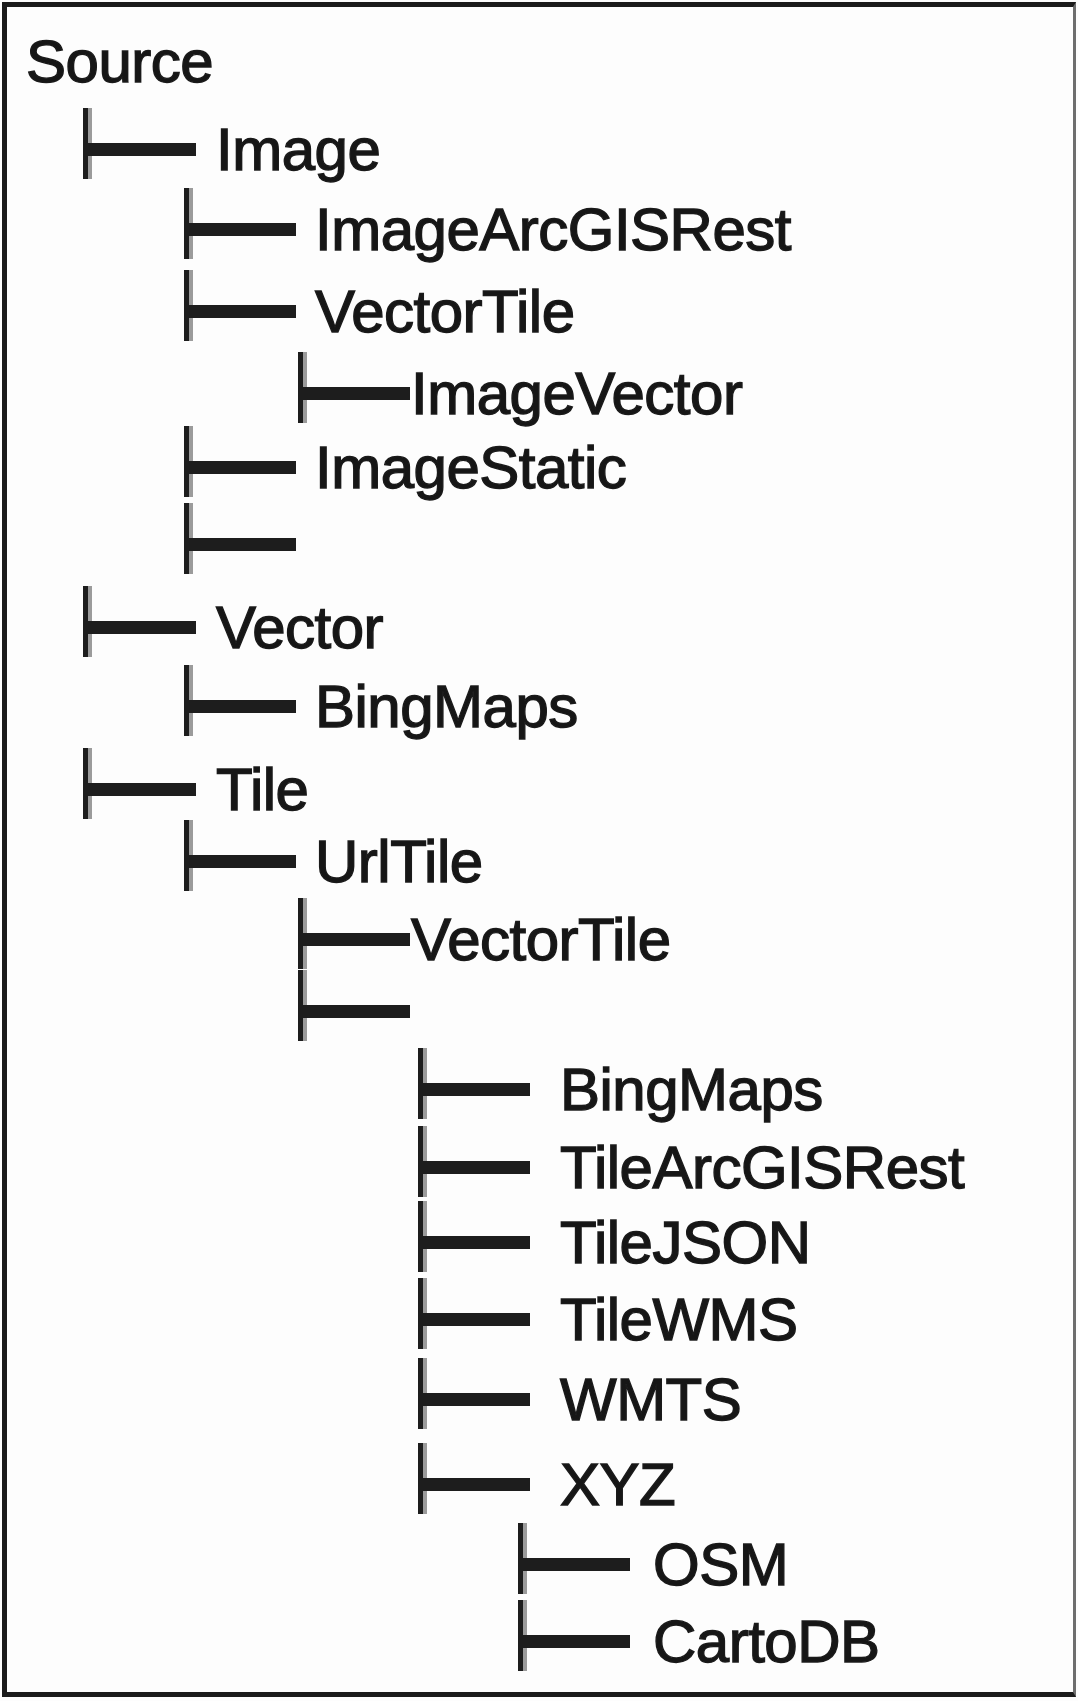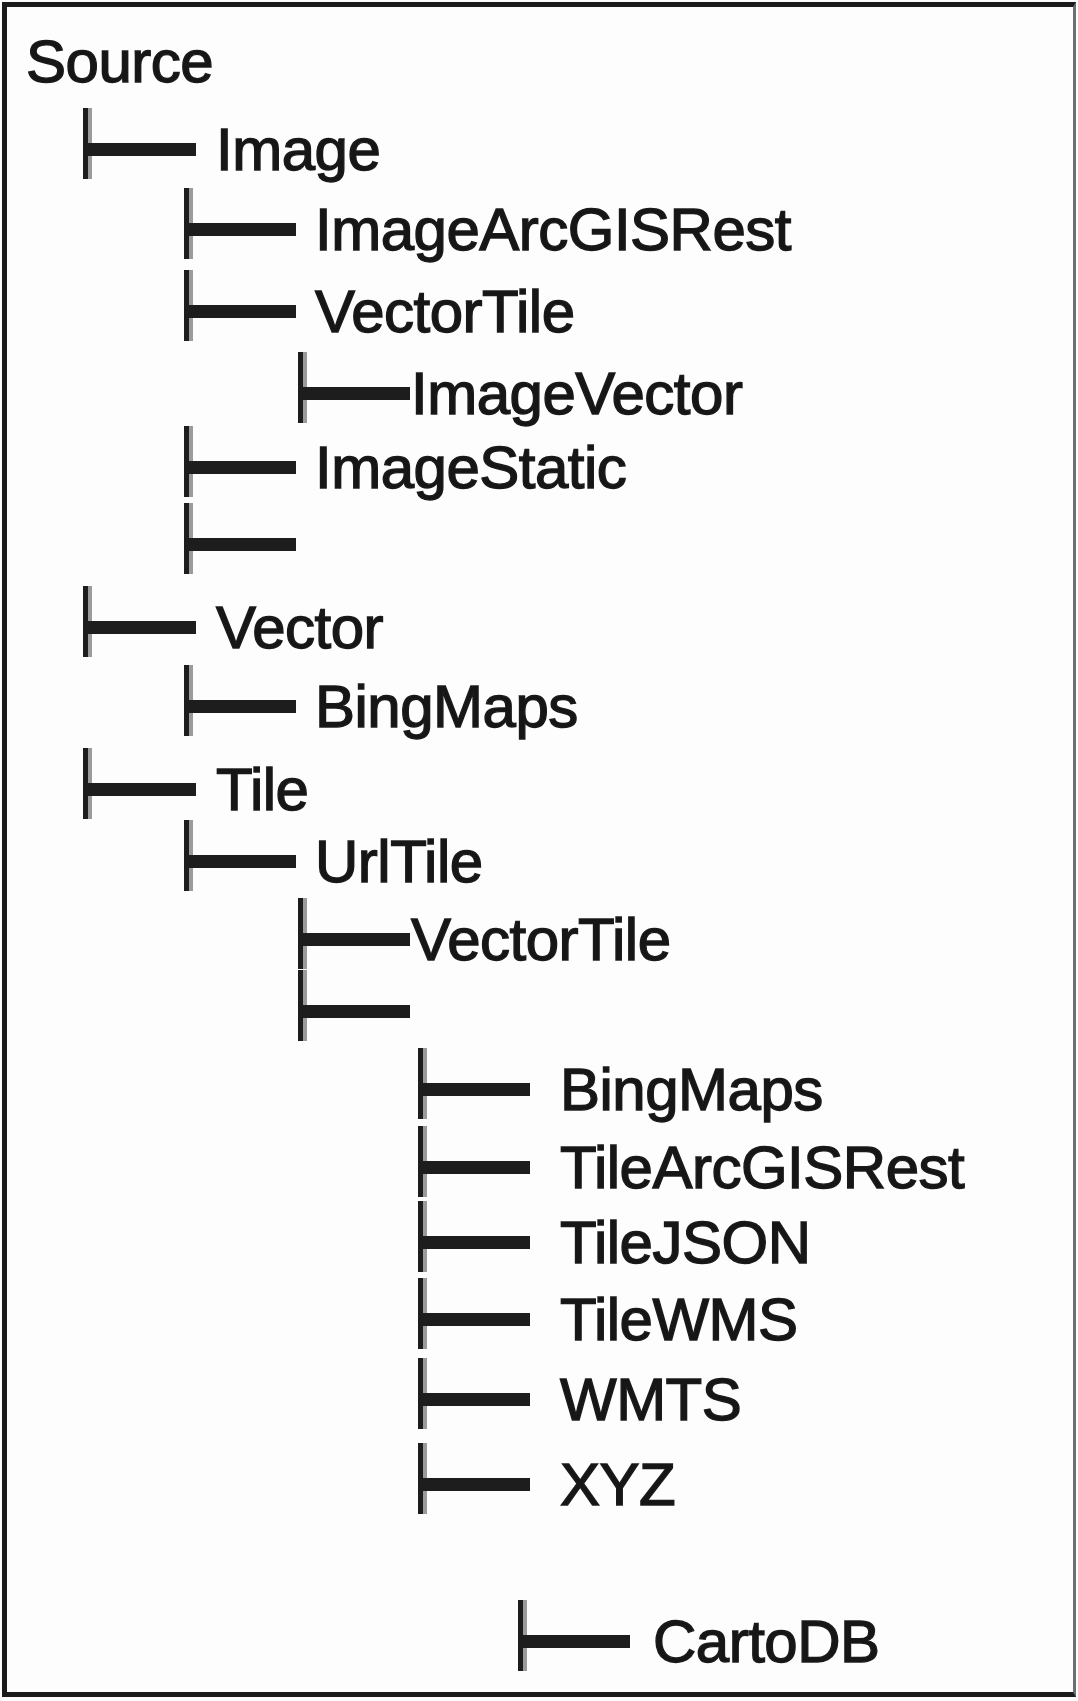--- a/index.html
+++ b/index.html
@@ -192,19 +192,24 @@
     <span class="hbar"></span>
     <span class="label">WMTS</span>
   </div>
 
   <div class="node lvl4" style="top:1446px">
     <span class="vbar"></span>
     <span class="hbar"></span>
     <span class="label">XYZ</span>
   </div>
 
+  <div class="node lvl5" style="top:1526px">
+    <span class="vbar"></span>
+    <span class="hbar"></span>
+    <span class="label">OSM</span>
+  </div>
 
   <div class="node lvl5" style="top:1603px">
     <span class="vbar"></span>
     <span class="hbar"></span>
     <span class="label">CartoDB</span>
   </div>
 </div>
 
 </body></html>

